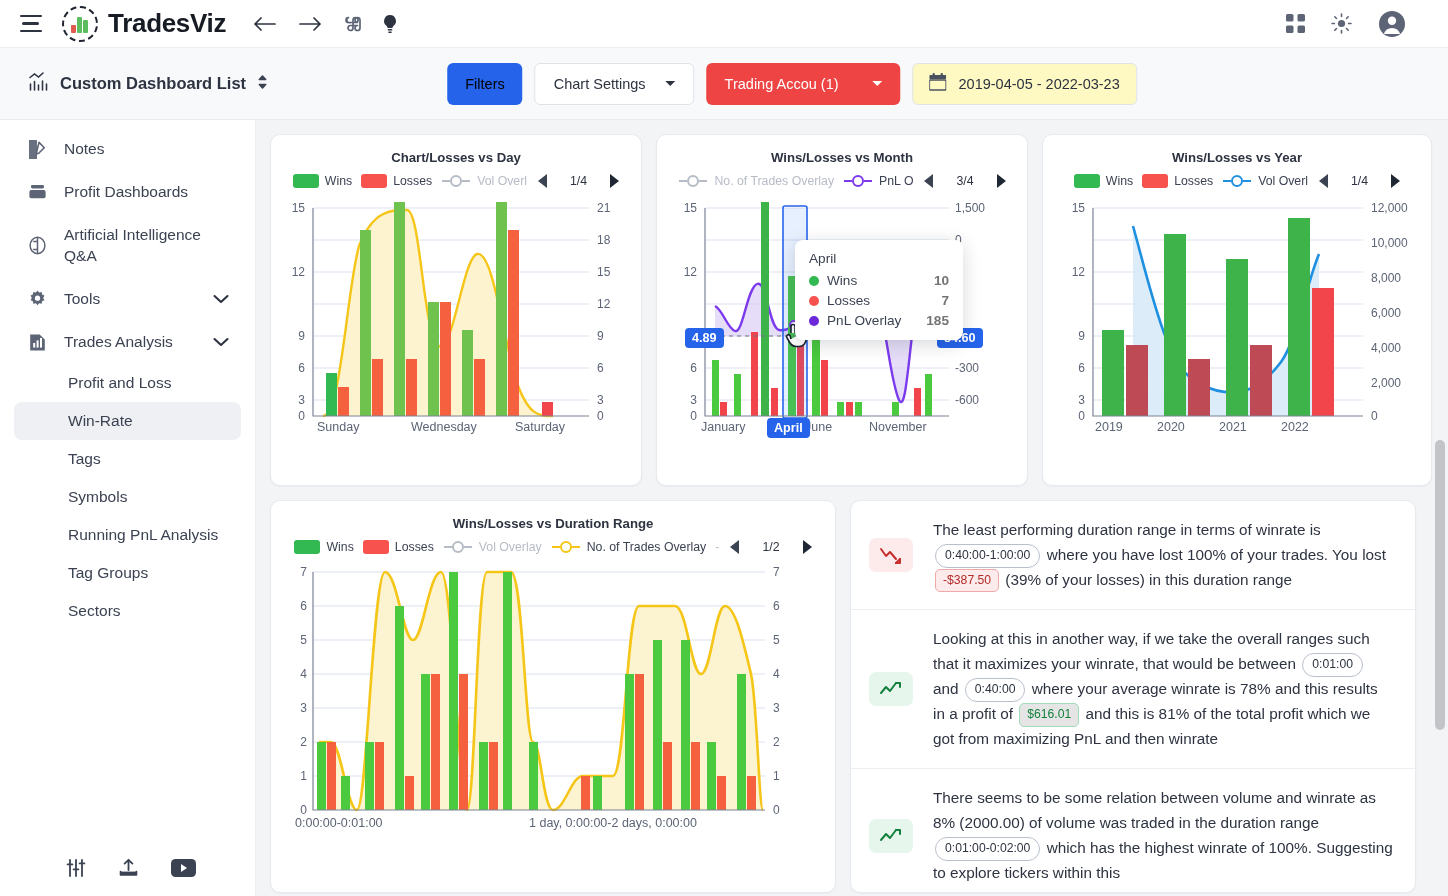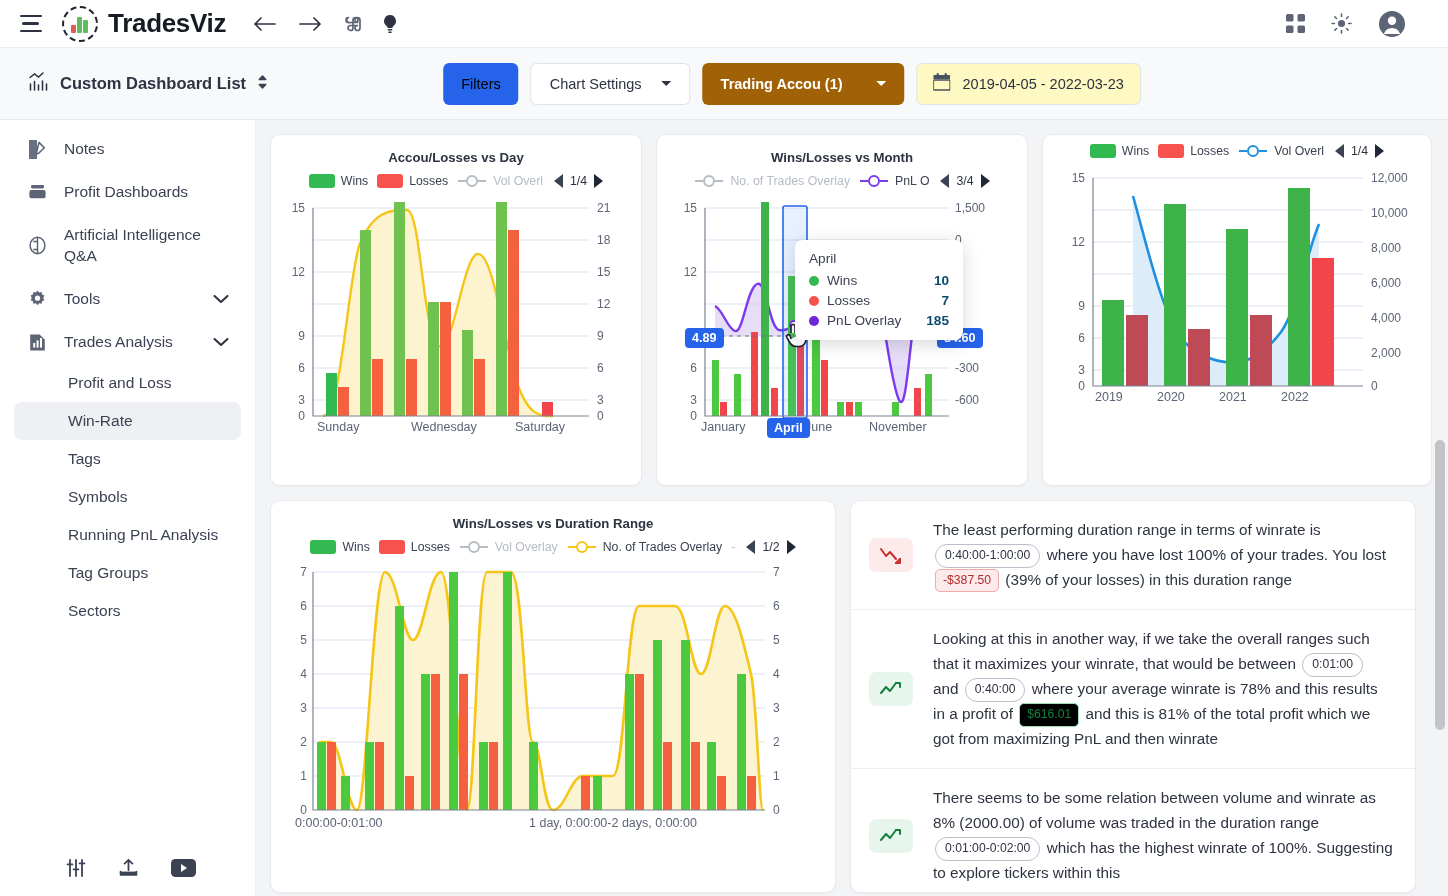--- a/index.html
+++ b/index.html
@@ -43,21 +43,21 @@
   }
   .dash-title{display:flex;align-items:center;gap:11px;cursor:pointer;}
   .dash-title .label{font-size:16.5px;font-weight:700;color:#2d3340;}
   .sub-actions{position:absolute;left:50%;transform:translateX(-50%);display:flex;align-items:center;gap:12px;margin-left:68px;}
   .btn{
     height:42px;border-radius:6px;display:flex;align-items:center;justify-content:center;
     font-size:14.5px;cursor:pointer;padding:0 18px;white-space:nowrap;
   }
   .btn-primary{background:#2563eb;color:#000000;font-weight:400;}
   .btn-outline{background:#fff;border:1px solid #dfe3e8;color:#2d3340;gap:20px;}
-  .btn-acct{background:#a16207;color:#fff;font-weight:700;gap:34px;}
+  .btn-acct{background:#ef4444;color:#fff;font-weight:400;gap:34px;}
   .btn-date{background:#fef9c3;border:1px solid #dfe3e8;color:#2d3340;gap:12px;padding:0 16px;}
   .caret{width:0;height:0;border-left:5px solid transparent;border-right:5px solid transparent;border-top:5.5px solid currentColor;}
 
   
   .body{display:flex;height:calc(896px - 48px - 72px);}
 
   
   .sidebar{
     width:256px;flex:0 0 256px;background:#fff;border-right:1px solid #eceef1;
     display:flex;flex-direction:column;padding-top:8px;position:relative;
@@ -94,53 +94,53 @@
   .card-c4{width:566px;height:393px;}
   .card-insights{width:566px;height:393px;overflow:hidden;}
 
   .chart-title{text-align:center;font-size:13.2px;font-weight:700;color:#2d3340;padding-top:15px;}
   .legend{display:flex;align-items:center;justify-content:center;gap:9px;margin-top:9px;font-size:12.3px;color:#3b4252;padding:0 8px;}
   .lg{display:flex;align-items:center;gap:6px;white-space:nowrap;}
   .lg-swatch{width:26px;height:14px;border-radius:3px;}
   .lg.muted{color:#b6bcc6;}
   .lg-line{display:flex;align-items:center;}
   .lg-line svg{display:block;}
-  .pager{display:flex;align-items:center;gap:7px;font-size:12.3px;color:#2d3340;margin-left:2px;}
+  .pager{display:flex;align-items:center;gap:23px;font-size:12.3px;color:#2d3340;margin-left:2px;}
   .tri-l{width:0;height:0;border-top:7px solid transparent;border-bottom:7px solid transparent;border-right:9px solid #3b4252;cursor:pointer;}
   .tri-r{width:0;height:0;border-top:7px solid transparent;border-bottom:7px solid transparent;border-left:9px solid #1e2733;cursor:pointer;}
 
   .plot{position:relative;}
   .ylab{position:absolute;font-size:12px;color:#5c6475;text-align:right;}
   .ylab-r{position:absolute;font-size:12px;color:#5c6475;text-align:left;}
   .xlab{position:absolute;font-size:12.5px;color:#5c6475;}
 
   
   .ins-item{display:flex;gap:20px;padding:17px 22px 17px 18px;border-bottom:1px solid #edeff2;align-items:center;}
   .ins-ico{width:44px;height:34px;flex:0 0 44px;border-radius:7px;display:flex;align-items:center;justify-content:center;}
   .ins-ico.neg{background:#fdeaea;color:#c5302f;}
   .ins-ico.pos{background:#e6f6ec;color:#15803d;}
   .ins-text{font-size:15.3px;line-height:1.62;color:#2d3340;}
   .chip{
     display:inline-block;border:1px solid #b9c0cb;border-radius:999px;
     padding:1px 9px;font-size:12.2px;color:#2d3340;background:#fff;
     vertical-align:middle;margin:0 2px;
   }
   .chip-neg{display:inline-block;border:1px solid #f0a9a9;border-radius:5px;background:#fdeaea;color:#b22b2b;padding:1px 7px;font-size:12.2px;vertical-align:middle;margin:0 2px;}
-  .chip-pos{display:inline-block;border:1px solid #9fdcb7;border-radius:5px;background:#000000;color:#15803d;padding:1px 7px;font-size:12.2px;vertical-align:middle;margin:0 2px;}
+  .chip-pos{display:inline-block;border:1px solid #9fdcb7;border-radius:5px;background:#e5e5e5;color:#15803d;padding:1px 7px;font-size:12.2px;vertical-align:middle;margin:0 2px;}
 
   
   .tooltip{
     position:absolute;background:#fff;border-radius:8px;
     box-shadow:0 4px 18px rgba(16,24,40,.17);
     padding:11px 14px 12px 14px;z-index:30;min-width:168px;
   }
   .tt-title{font-size:13.6px;color:#3b4252;margin-bottom:7px;}
   .tt-row{display:flex;align-items:center;font-size:13.6px;color:#3b4252;margin-top:5px;}
   .tt-dot{width:10px;height:10px;border-radius:50%;margin-right:8px;}
-  .tt-val{margin-left:auto;font-weight:700;color:#0c4a6e;}
+  .tt-val{margin-left:auto;font-weight:700;color:#737373;}
 
   .axbadge{
     position:absolute;background:#2563eb;color:#fff;font-weight:700;
     font-size:12.6px;border-radius:4px;padding:3px 7px;z-index:25;
   }
   .xbadge{
     position:absolute;background:#2563eb;color:#fff;font-weight:700;
     font-size:12.6px;border-radius:4px;padding:3px 7px;z-index:25;
   }
 
@@ -358,21 +358,21 @@
           </svg>
       </span>
     </div>
   </div>
 
   <div class="content">
 
     <div class="row1">
 
       <div class="card card-c1">
-        <div class="chart-title">Accou/Losses vs Day</div>
+        <div class="chart-title">Chart/Losses vs Day</div>
         <div class="legend">
           <div class="lg">
             <span class="lg-swatch" style="background:#33b951"></span>
             <span>Wins</span>
           </div>
           <div class="lg">
             <span class="lg-swatch" style="background:#f8524e"></span>
             <span>Losses</span>
           </div>
           <div class="lg muted">
@@ -563,20 +563,21 @@
             <div class="tt-row">
               <span class="tt-dot" style="background:#6d28d9"></span>
               <span>PnL Overlay</span>
               <span class="tt-val">185</span>
             </div>
           </div>
         </div>
       </div>
 
       <div class="card card-c3">
+        <div class="chart-title">Wins/Losses vs Year</div>
         <div class="legend">
           <div class="lg">
             <span class="lg-swatch" style="background:#33b951"></span>
             <span>Wins</span>
           </div>
           <div class="lg">
             <span class="lg-swatch" style="background:#f8524e"></span>
             <span>Losses</span>
           </div>
           <div class="lg">

